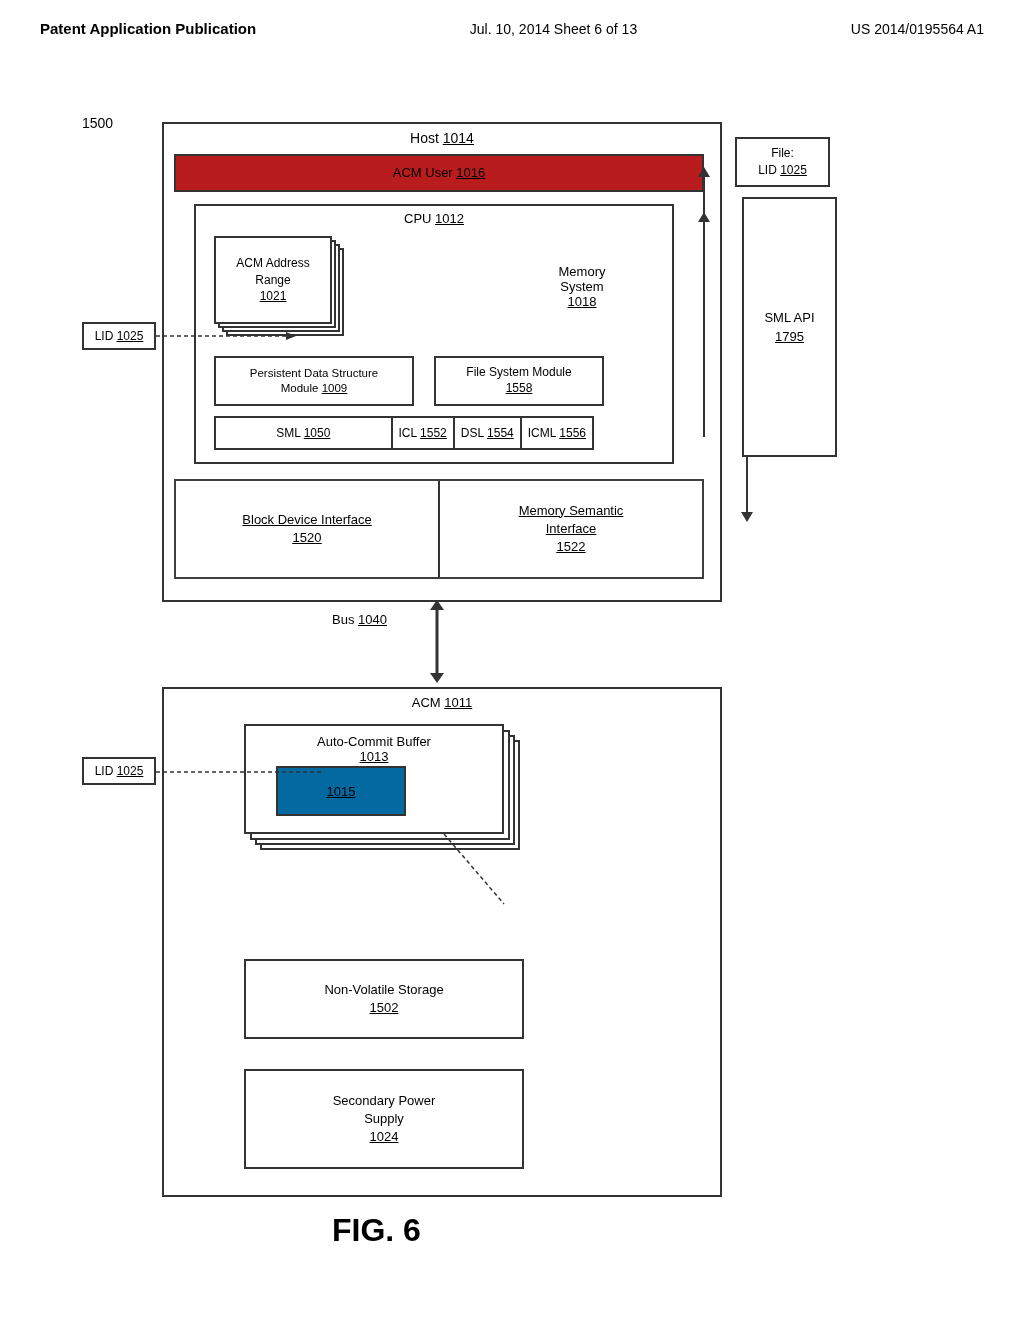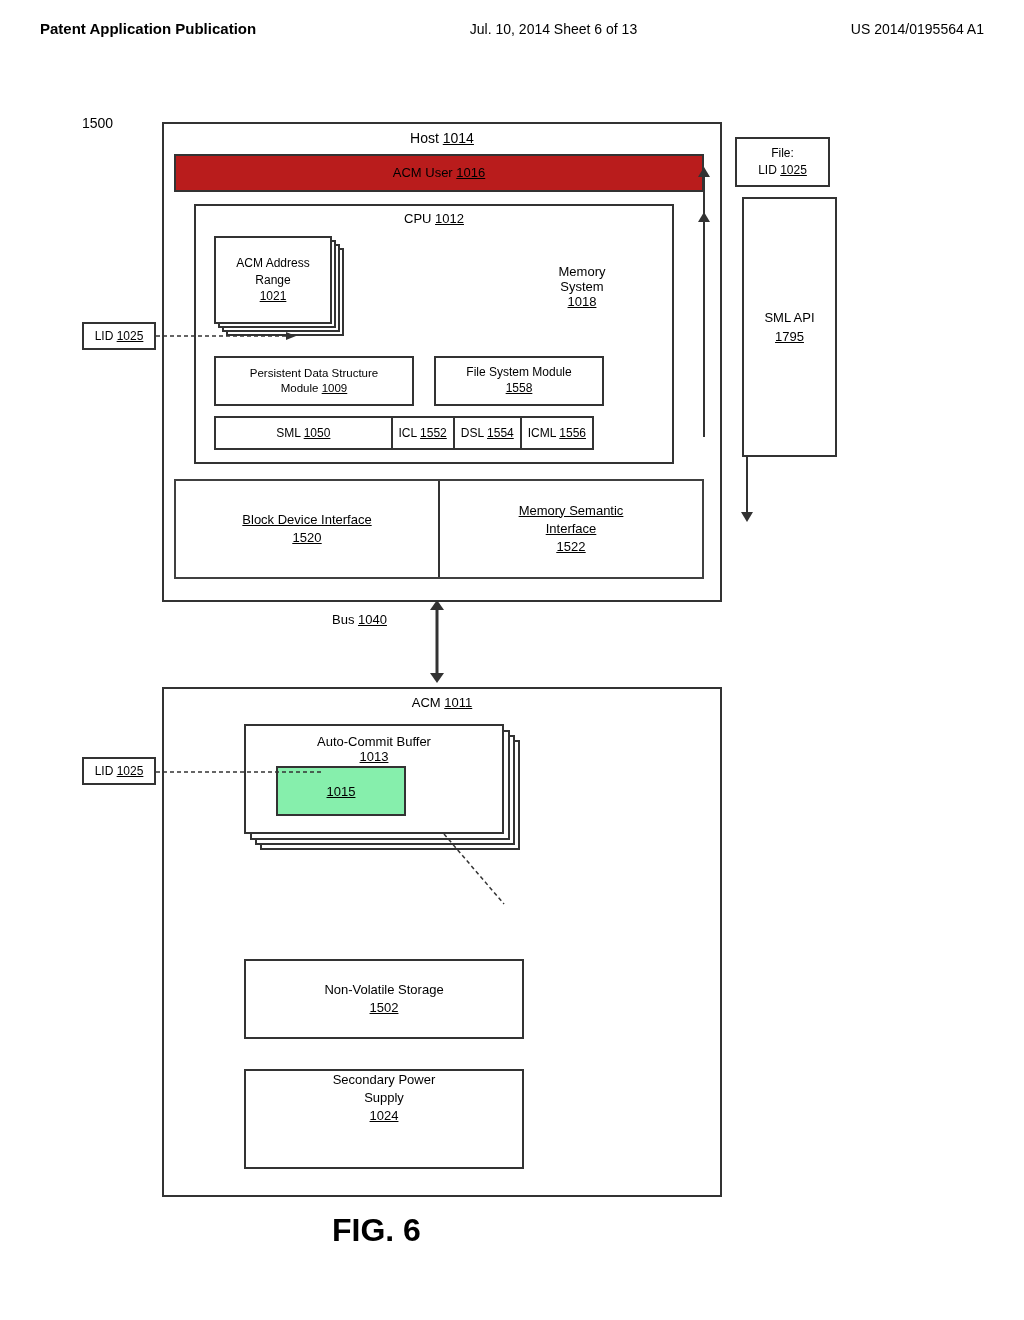--- a/index.html
+++ b/index.html
@@ -149,35 +149,35 @@
 
       <div style="position:absolute; left:80px; top:35px; width:280px; height:200px;">
 
         <div style="position:absolute; left:16px; top:16px; width:260px; height:110px; border:2px solid #333; background:#fff;"></div>
         <div style="position:absolute; left:11px; top:11px; width:260px; height:110px; border:2px solid #333; background:#fff;"></div>
         <div style="position:absolute; left:6px; top:6px; width:260px; height:110px; border:2px solid #333; background:#fff;"></div>
 
         <div style="position:absolute; left:0; top:0; width:260px; height:110px; border:2px solid #333; background:#fff; text-align:center; display:flex; flex-direction:column; align-items:center; justify-content:flex-start; padding-top:8px; font-size:13px;">
           <div>Auto-Commit Buffer<br><span class="underline">1013</span></div>
 
-          <div style="position:absolute; left:30px; top:40px; width:130px; height:50px; border:2px solid #333; background:#86efac; display:flex; align-items:center; justify-content:center; font-size:13px;">
+          <div style="position:absolute; left:30px; top:40px; width:130px; height:50px; border:2px solid #333; background:#0369a1; display:flex; align-items:center; justify-content:center; font-size:13px;">
             <span class="underline">1015</span>
           </div>
         </div>
 
         <svg style="position:absolute; left:200px; top:110px; width:80px; height:100px;" overflow="visible">
           <line x1="0" y1="0" x2="60" y2="70" stroke="#333" stroke-width="1.5" stroke-dasharray="4,3"></line>
         </svg>
       </div>
 
       <div style="position:absolute; left:80px; top:270px; width:280px; height:80px; border:2px solid #333; background:#fff; text-align:center; display:flex; align-items:center; justify-content:center; font-size:13px; line-height:1.4;">
         <div>Non-Volatile Storage<br><span class="underline">1502</span></div>
       </div>
 
-      <div style="position:absolute; left:80px; top:380px; width:280px; height:100px; border:2px solid #333; background:#fff; text-align:center; display:flex; align-items:flex-start; justify-content:center; font-size:13px; line-height:1.4;">
+      <div style="position:absolute; left:80px; top:380px; width:280px; height:100px; border:2px solid #333; background:#fff; text-align:center; display:flex; align-items:center; justify-content:center; font-size:13px; line-height:1.4;">
         <div>Secondary Power<br>Supply<br><span class="underline">1024</span></div>
       </div>
     </div>
 
     <div style="position:absolute; left:0px; top:690px; width:74px; height:28px; border:2px solid #333; background:#fff; text-align:center; line-height:24px; font-size:12px;">
       LID <span class="underline">1025</span>
     </div>
 
     <svg style="position:absolute; left:74px; top:695px; width:200px; height:30px;" overflow="visible">
       <line x1="0" y1="10" x2="165" y2="10" stroke="#333" stroke-width="1.5" stroke-dasharray="4,3"></line>

